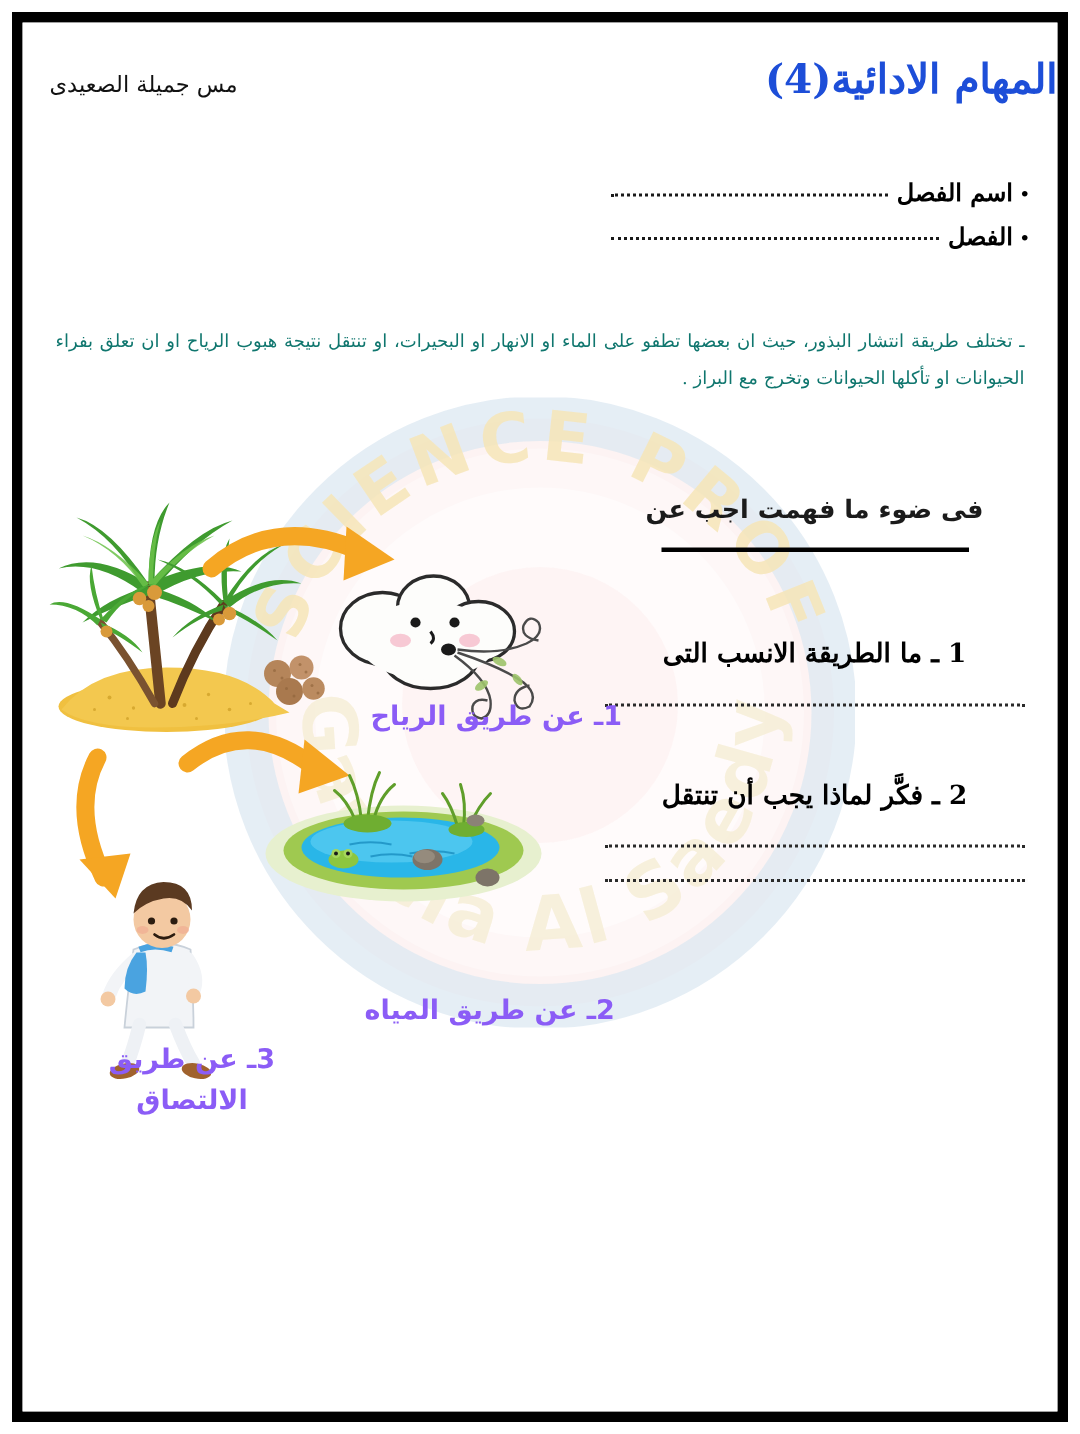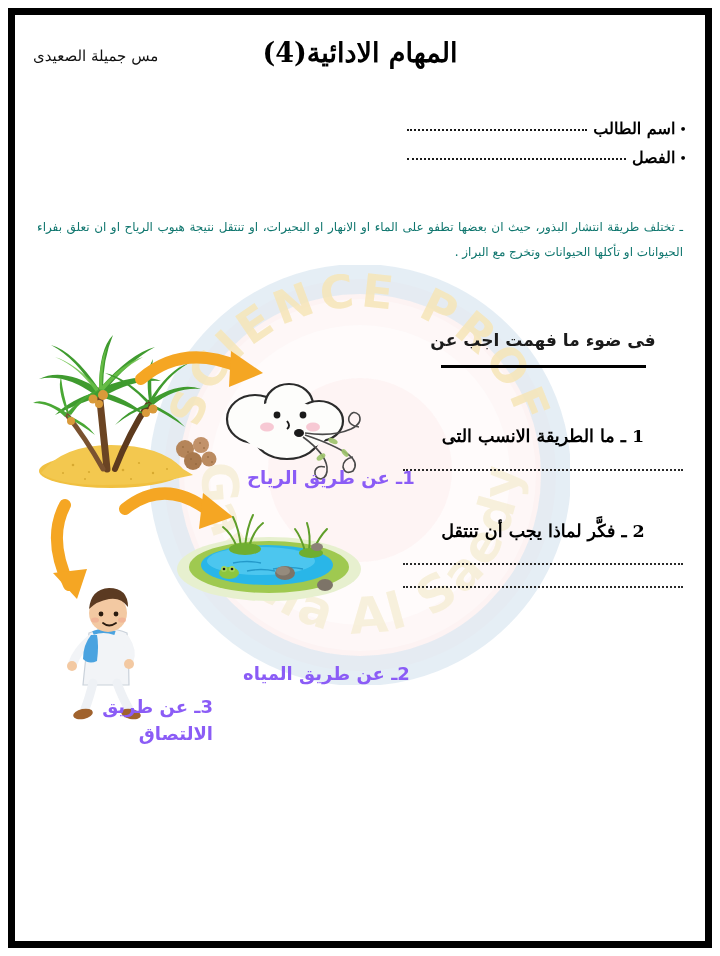--- a/index.html
+++ b/index.html
@@ -40,25 +40,25 @@
   
   .hdr{
     position:absolute;
     top:18px;left:0;right:0;
     height:60px;
     z-index:3;
   }
   .doc-title{
     position:absolute;
     top:4px;left:0;right:0;
-    text-align:center;
+    text-align:right;
     font-family:"DejaVu Serif","Liberation Serif",serif;
     font-size:27px;
     font-weight:700;
-    color:#000000;
+    color:#1d4ed8;
     letter-spacing:0px;
     direction:rtl;
   }
   .teacher-name{
     position:absolute;
     top:14px;left:18px;
     font-family:"DejaVu Serif","Liberation Serif",serif;
     font-size:15px;
     color:#111;
     direction:rtl;
@@ -166,21 +166,21 @@
     font-family:"DejaVu Sans","Liberation Sans",sans-serif;
     font-size:18px;
     font-weight:700;
     color:#8b5cf6;
     direction:rtl;
     white-space:nowrap;
     z-index:4;
   }
   .cap-wind{left:232px;top:452px;}
   .cap-water{left:228px;top:608px;margin-top:40px;}
-  .cap-human{left:28px;top:678px;text-align:right;white-space:normal;width:170px;line-height:1.5;}
+  .cap-human{left:28px;top:678px;text-align:center;white-space:normal;width:170px;line-height:1.5;}
 </style>
 </head>
 <body>
 
 <div class="page-frame">
   <div class="page-inner">
 
     <div class="watermark">
       <svg class="wm-svg" viewBox="0 0 420 420" xmlns="http://www.w3.org/2000/svg" aria-hidden="true">
         <defs>
@@ -206,21 +206,21 @@
     </div>
 
     <div class="hdr">
       <div class="doc-title">المهام الادائية(4)</div>
       <div class="teacher-name">مس جميلة الصعيدى</div>
     </div>
 
     <div class="fields">
       <div class="field-row">
         <span class="field-bullet">•</span>
-        <span class="field-label">اسم الطالب</span>
+        <span class="field-label">اسم الفصل</span>
         <span class="dotfill"></span>
       </div>
       <div class="field-row cls">
         <span class="field-bullet">•</span>
         <span class="field-label">الفصل</span>
         <span class="dotfill"></span>
       </div>
     </div>
 
     <div class="intro">ـ تختلف طريقة انتشار البذور، حيث ان بعضها تطفو على الماء او الانهار او البحيرات، او تنتقل نتيجة هبوب الرياح او ان تعلق بفراء الحيوانات او تأكلها الحيوانات وتخرج مع البراز .</div>

